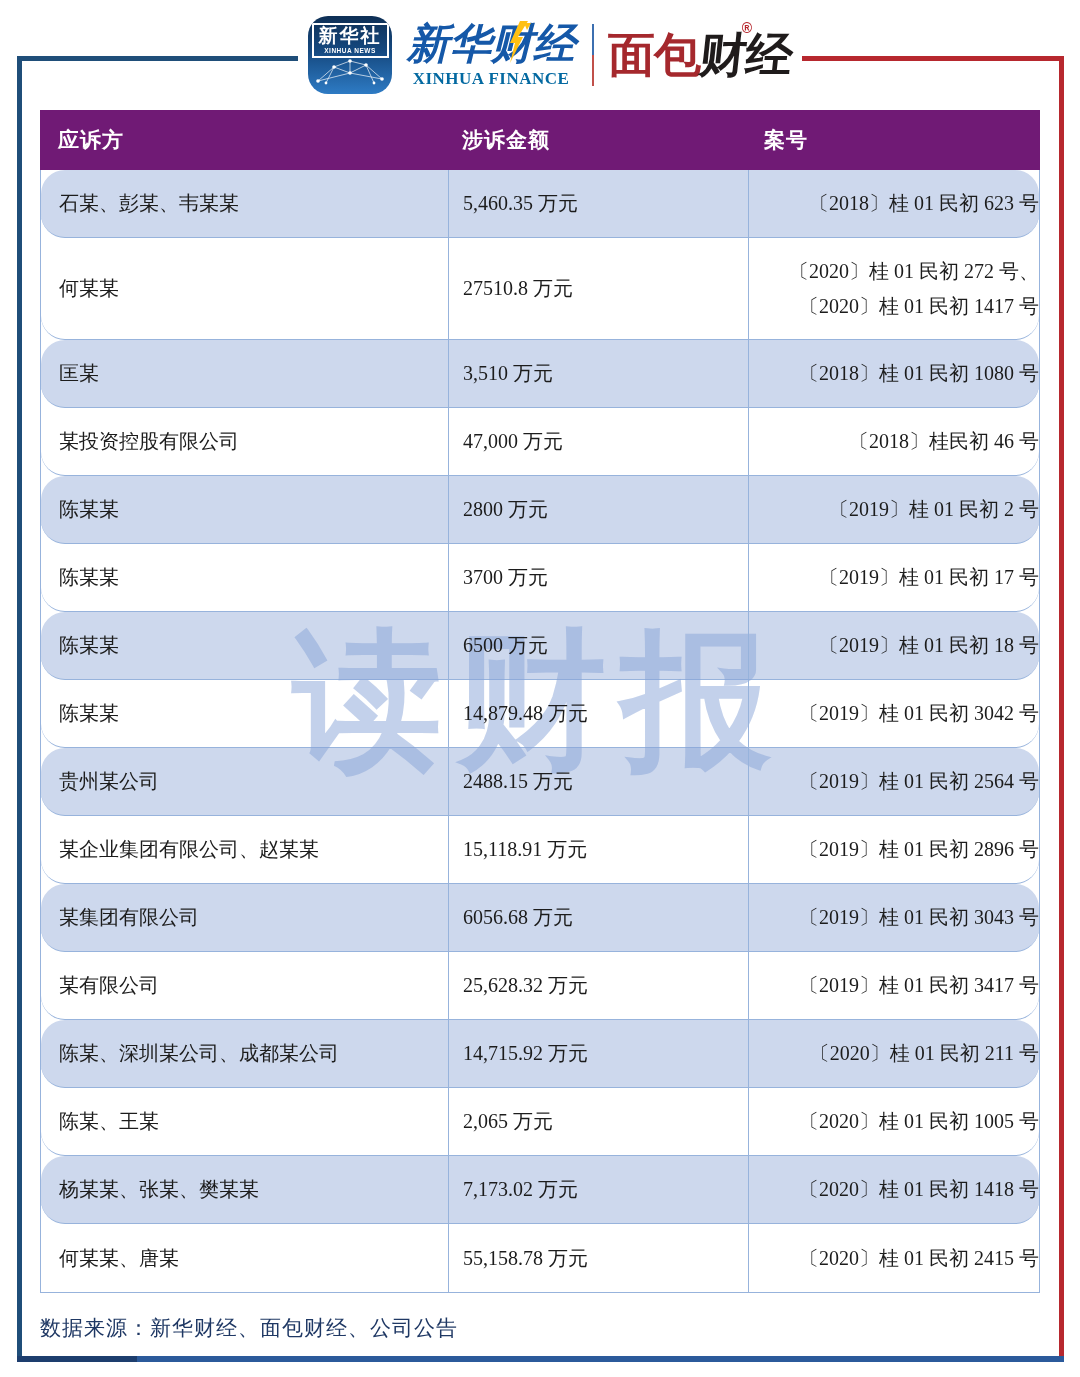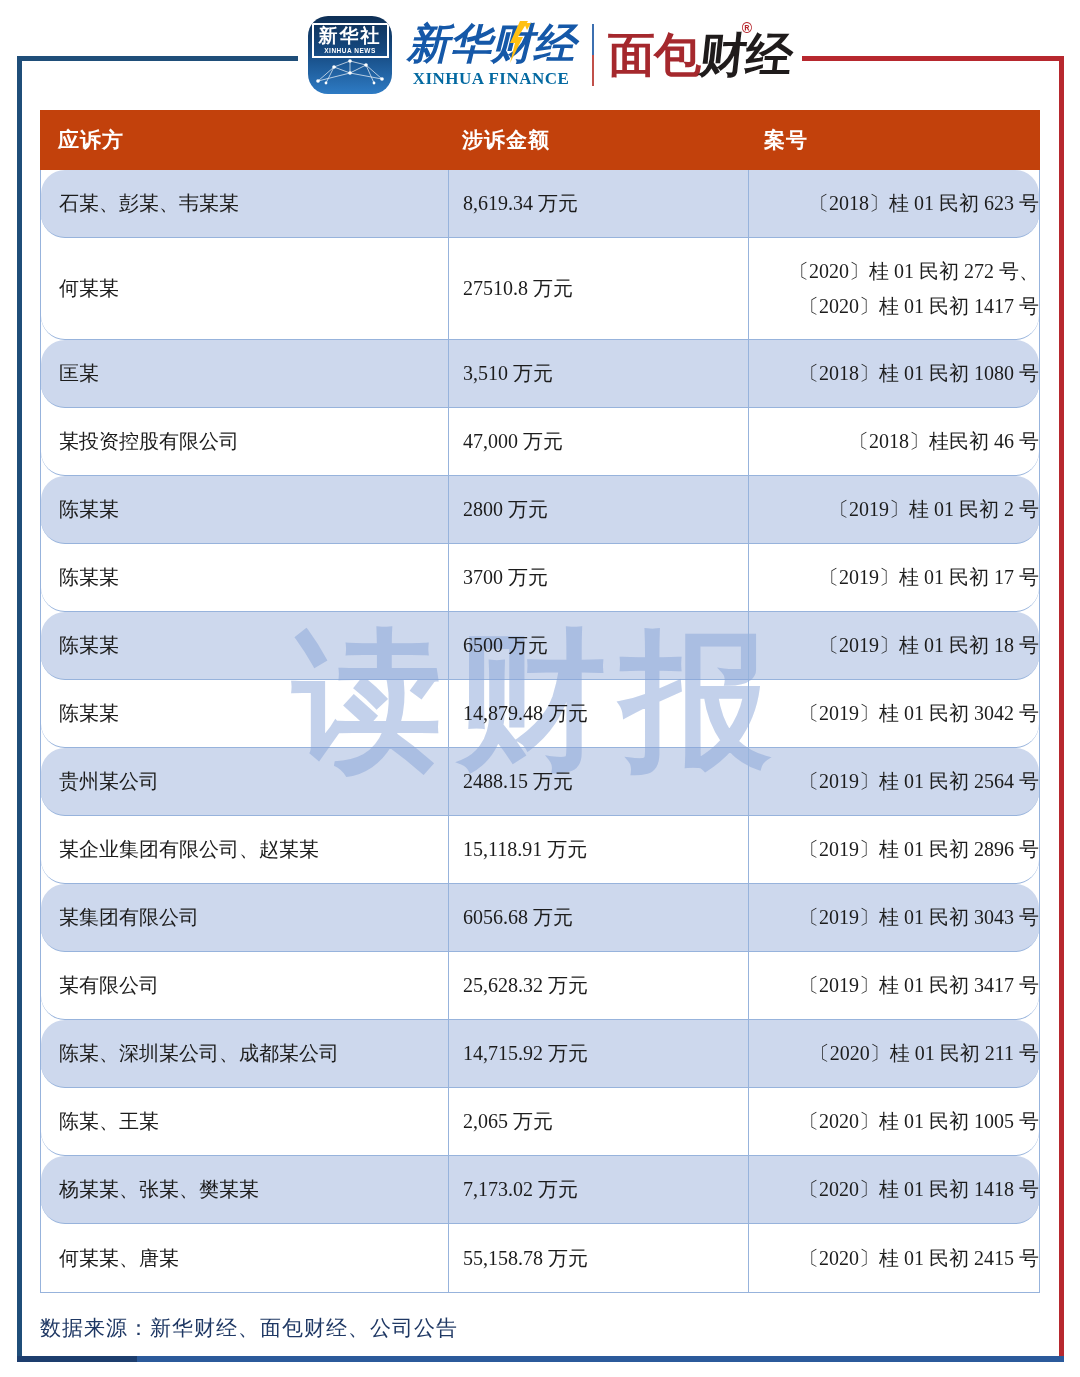--- a/index.html
+++ b/index.html
@@ -38,21 +38,21 @@
       background:linear-gradient(to bottom,#3C6FB0 0%,#3C6FB0 50%,#C0504A 50%,#C0504A 100%);}
 
   .bread{position:relative;display:flex;align-items:center;white-space:nowrap;
          font-family:"Liberation Sans",sans-serif;}
   .bread-cn1{font-size:47px;font-weight:900;color:#A5282D;letter-spacing:-1px;}
   .bread-cn2{font-size:47px;font-weight:900;color:#1F1B1B;letter-spacing:-1px;transform:skewX(-6deg);display:inline-block;}
   .bread-reg{position:absolute;top:-4px;right:40px;font-size:14px;font-weight:700;color:#B7282E;}
 
   
   .tbl{position:absolute;left:40px;top:110px;width:1000px;}
-  .thead{display:grid;grid-template-columns:408px 300px 292px;background:#c2410c;height:60px;}
+  .thead{display:grid;grid-template-columns:408px 300px 292px;background:#701a75;height:60px;}
   .th{display:flex;align-items:center;color:#fff;font-weight:700;font-size:21px;
       font-family:"Liberation Sans",sans-serif;letter-spacing:1px;}
   .th:nth-child(1){padding-left:18px;}
   .th:nth-child(2){padding-left:14px;}
   .th:nth-child(3){padding-left:16px;}
 
   .tbody{border:1px solid #97B3DC;border-top:none;box-sizing:border-box;}
   .trow{display:grid;grid-template-columns:407px 300px 291px;height:68px;background:#fff;
         border-bottom:1px solid #97B3DC;box-sizing:border-box;border-radius:24px;}
   .trow:last-child{border-bottom:none;}
@@ -132,21 +132,21 @@
       <div class="th">应诉方</div>
       <div class="th">涉诉金额</div>
       <div class="th">案号</div>
     </div>
     <div class="tbody" id="tbody">
         <div class="trow alt">
           <div class="cell party">
             <div>石某、彭某、韦某某</div>
           </div>
           <div class="cell amount">
-            <div>8,619.34 万元</div>
+            <div>5,460.35 万元</div>
           </div>
           <div class="cell case">
             <div>〔2018〕桂 01 民初 623 号</div>
           </div>
         </div>
         <div class="trow tall">
           <div class="cell party">
             <div>何某某</div>
           </div>
           <div class="cell amount">

